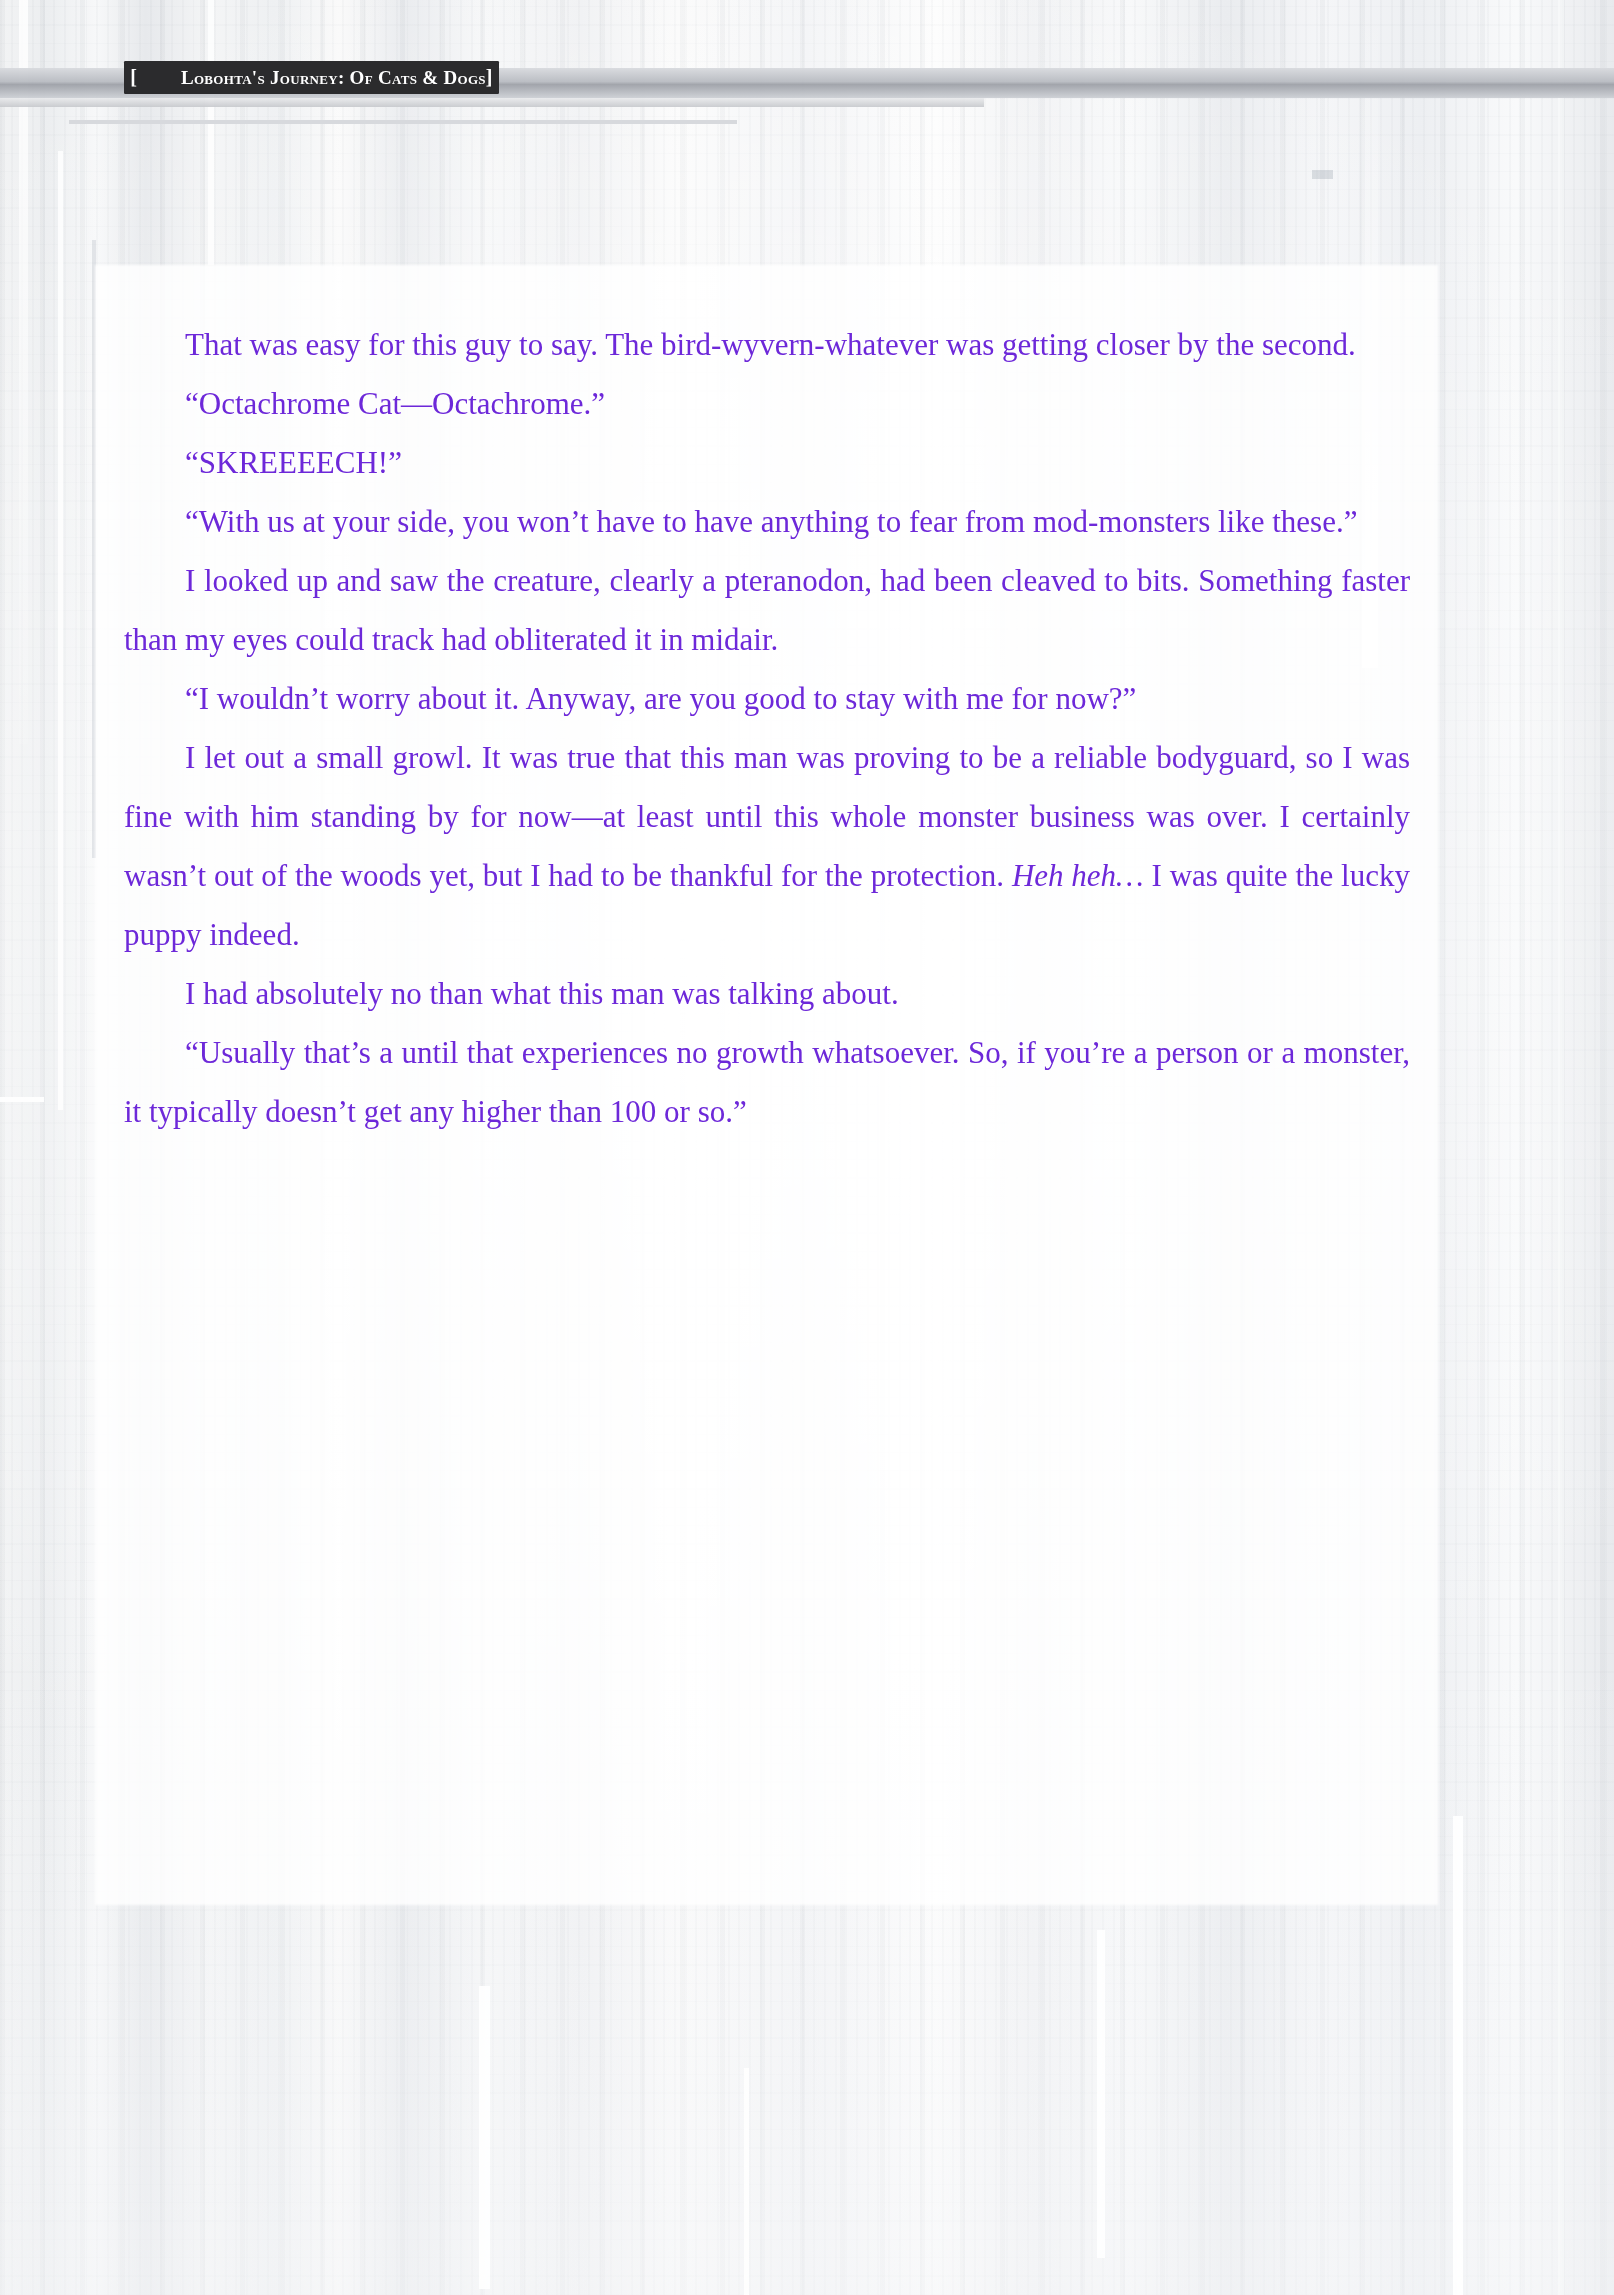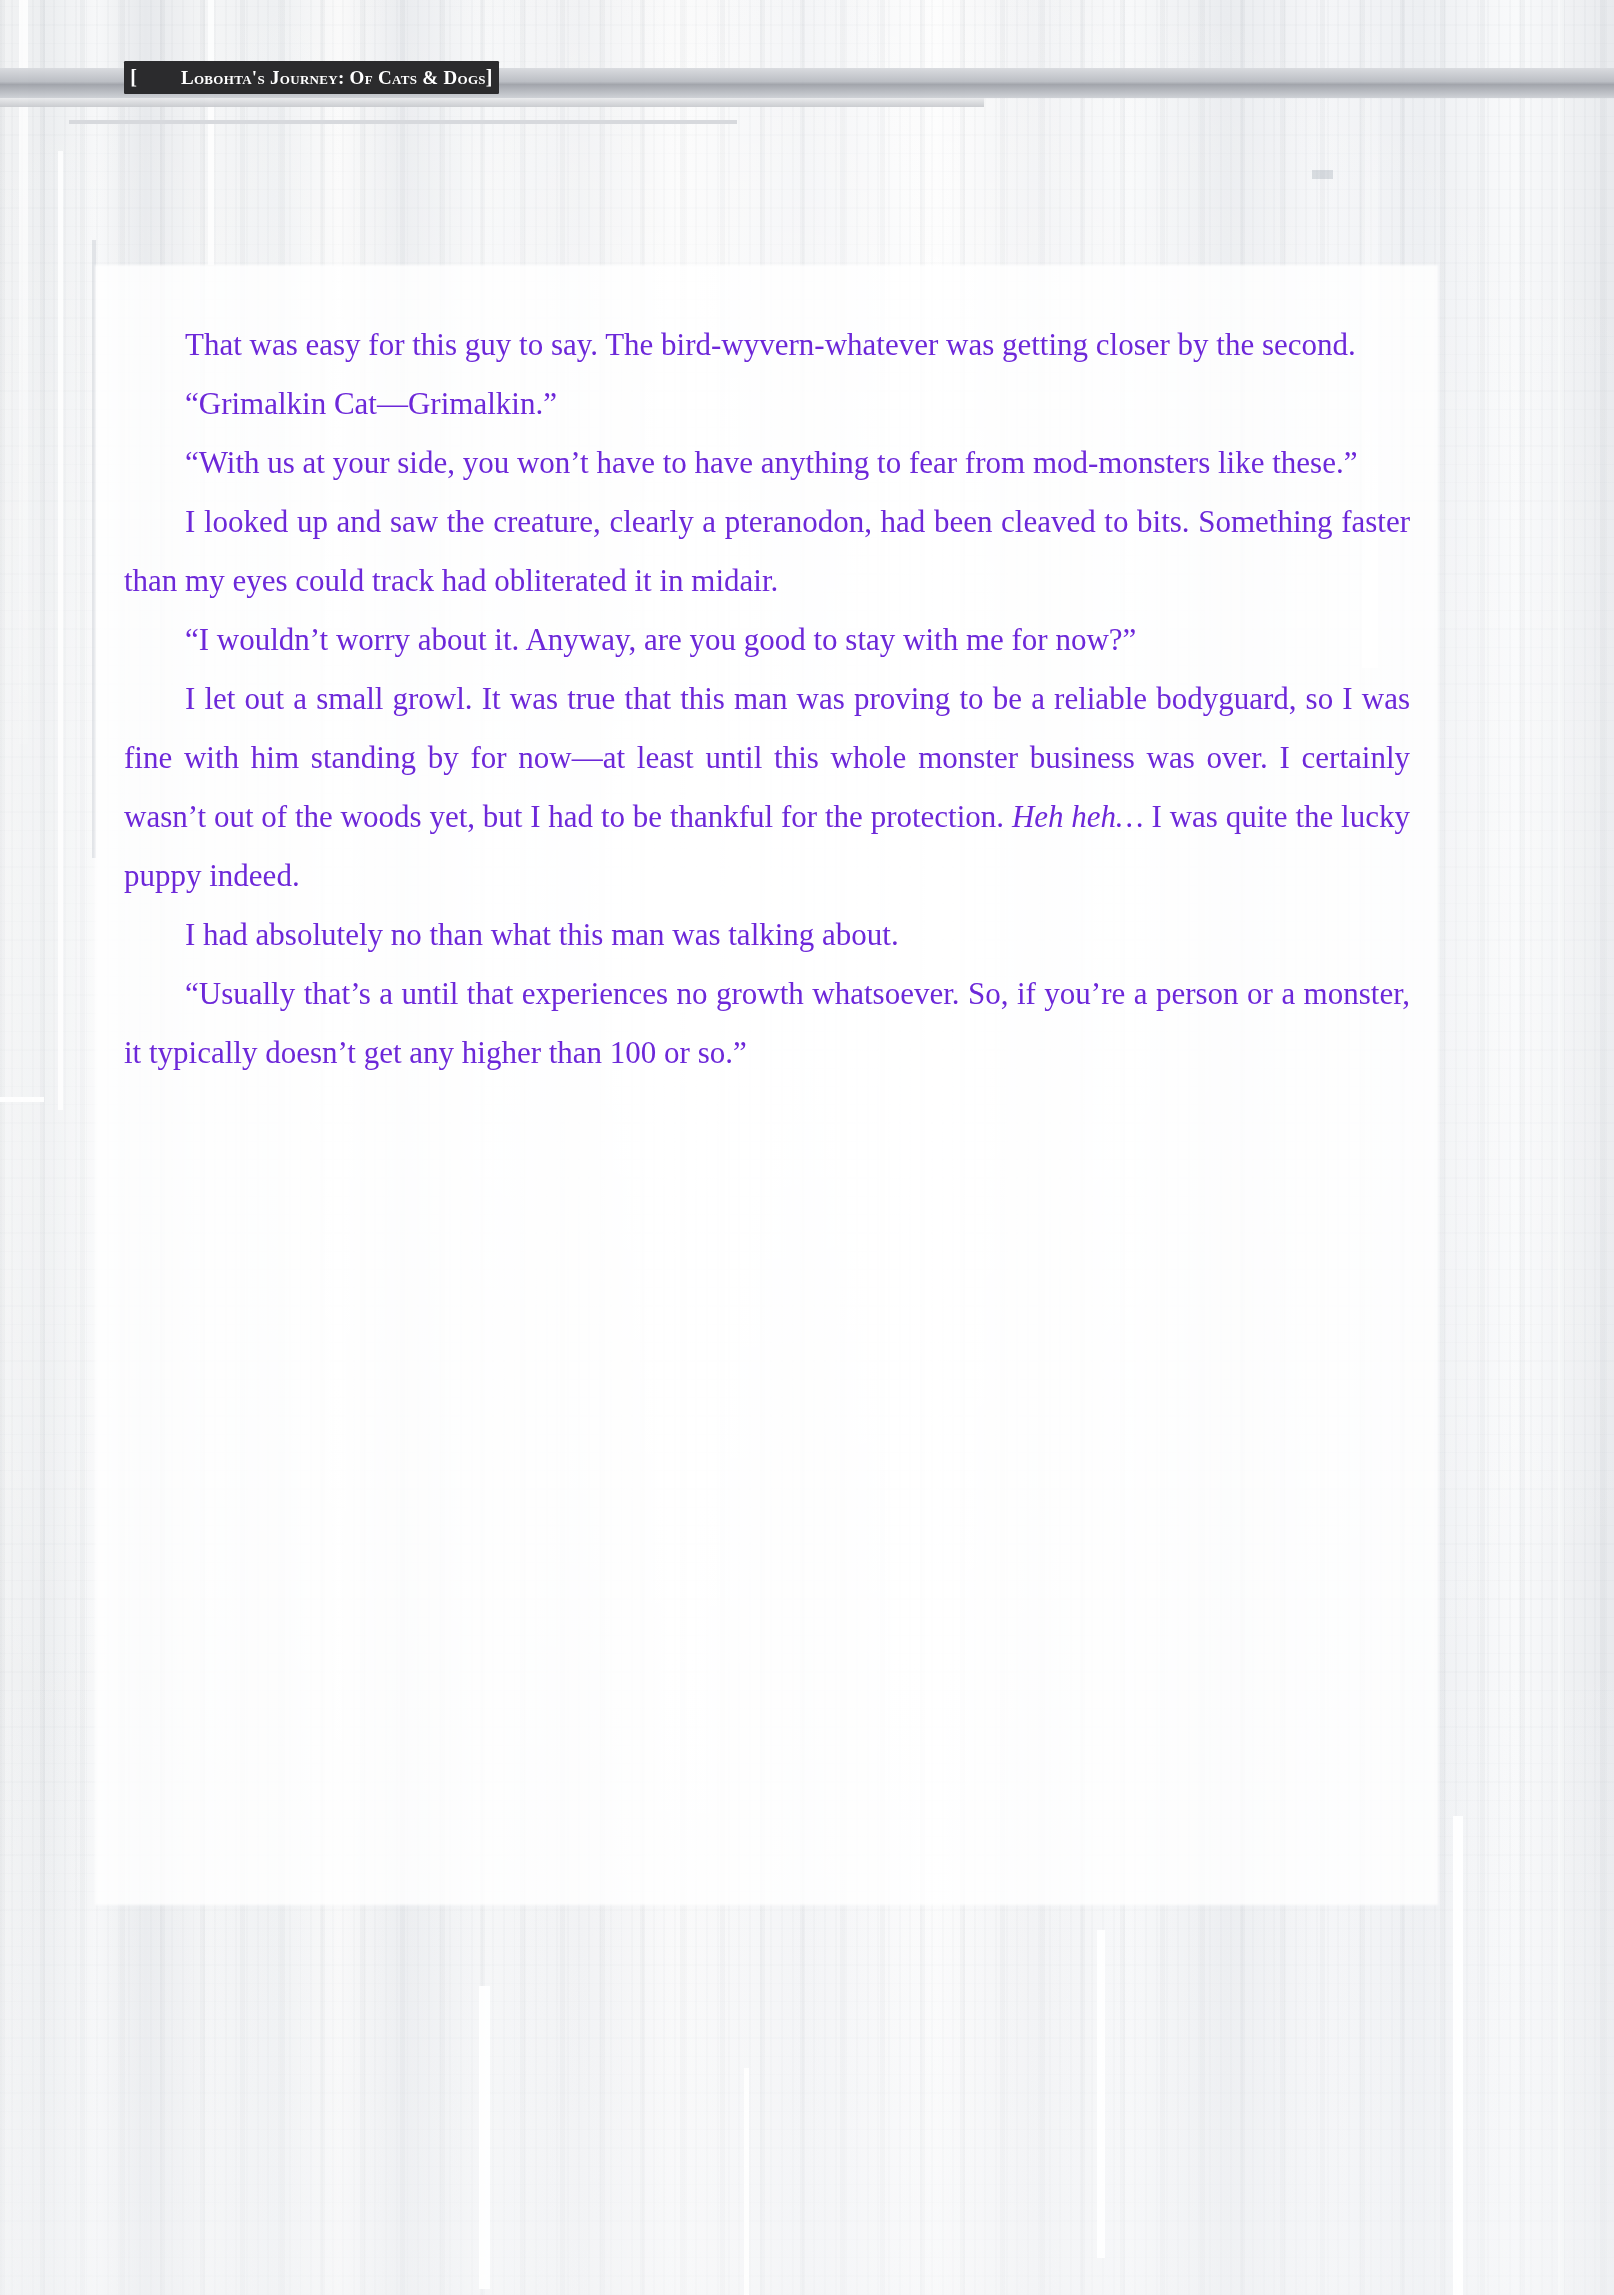--- a/index.html
+++ b/index.html
@@ -180,21 +180,22 @@
 <div id="running-head">
   <span class="rh-bracket">[</span>
   <span class="rh-text">Lobohta's Journey: Of Cats &amp; Dogs</span>
   <span class="rh-bracket">]</span>
 </div>
 
 <div id="text-panel"></div>
 
 <div id="text-column">
   <p>That was easy for this guy to say. The bird-wyvern-whatever was getting closer by the second.</p>
-  <p>“Grimalkin Cat—Grimalkin.”</p>
+  <p>“Octachrome Cat—Octachrome.”</p>
+  <p>“SKREEEECH!”</p>
   <p>“With us at your side, you won’t have to have anything to fear from mod-monsters like these.”</p>
   <p>I looked up and saw the creature, clearly a pteranodon, had been cleaved to bits. Something faster than my eyes could track had obliterated it in midair.</p>
   <p>“I wouldn’t worry about it. Anyway, are you good to stay with me for now?”</p>
   <p>
     <span>I let out a small growl. It was true that this man was proving to be a reliable bodyguard, so I was fine with him standing by for now—at least until this whole monster business was over. I certainly wasn’t out of the woods yet, but I had to be thankful for the protection. </span><em>Heh heh…</em><span> I was quite the lucky puppy indeed.</span>
   </p>
   <p>I had absolutely no than what this man was talking about.</p>
   <p class="last">“Usually that’s a until that experiences no growth whatsoever. So, if you’re a person or a monster, it typically doesn’t get any higher than 100 or so.”</p>
 </div>
 

